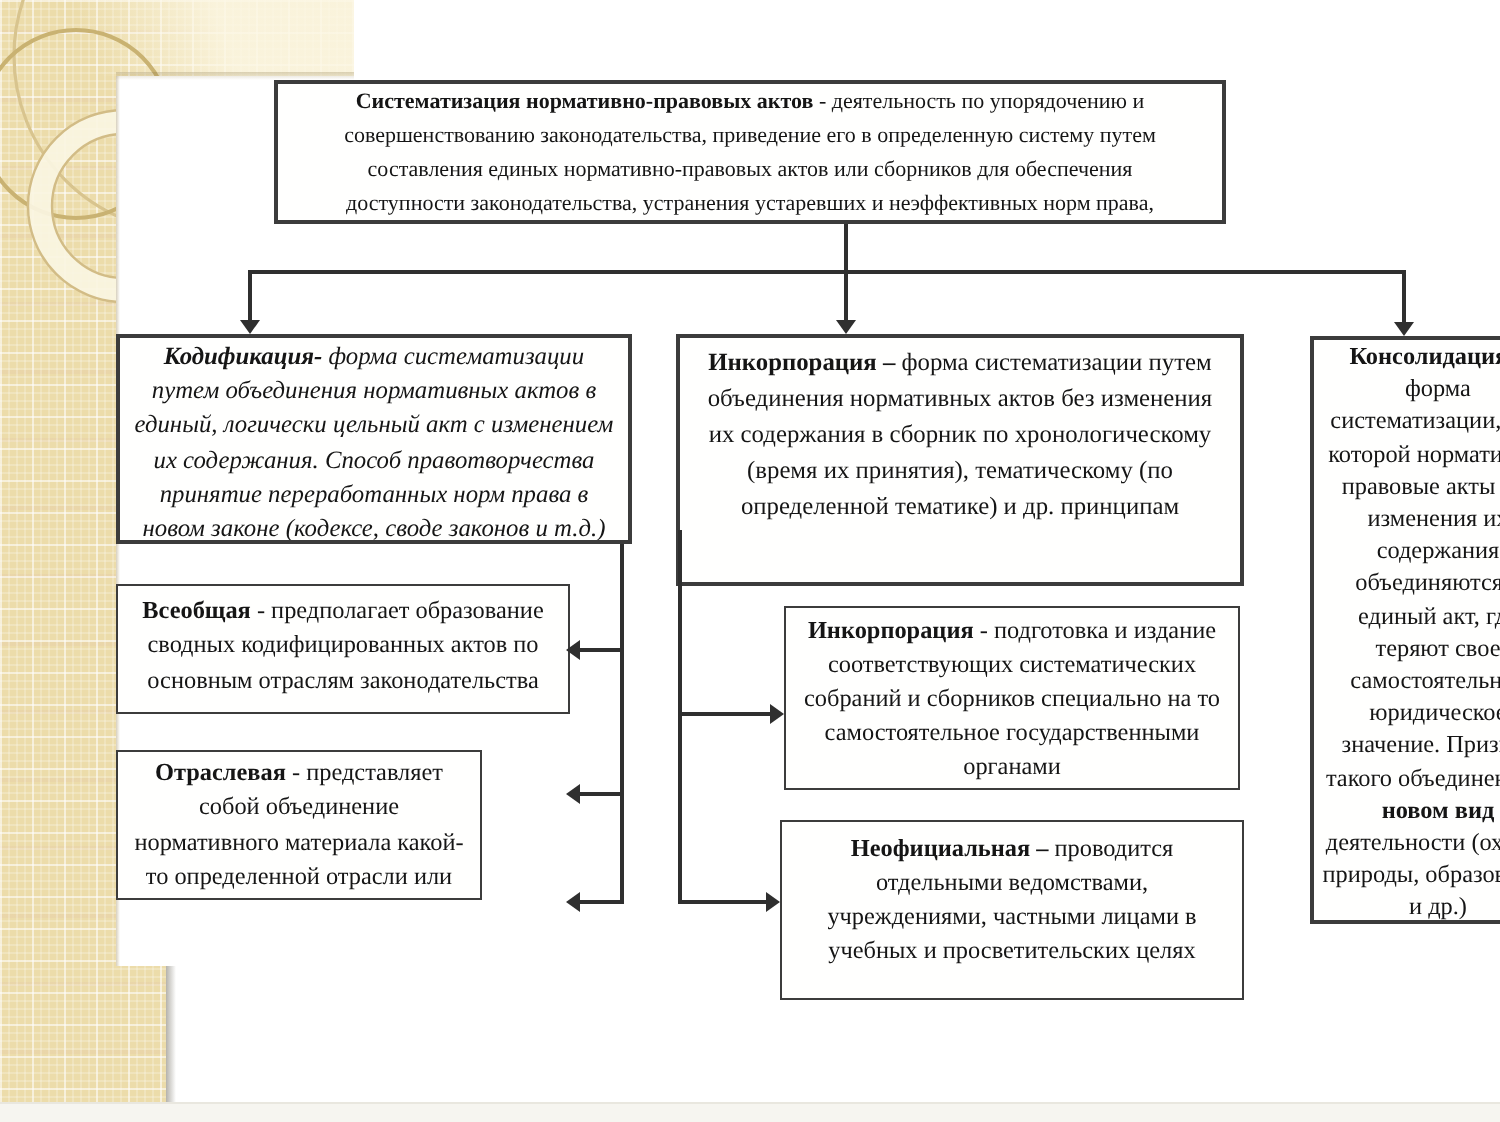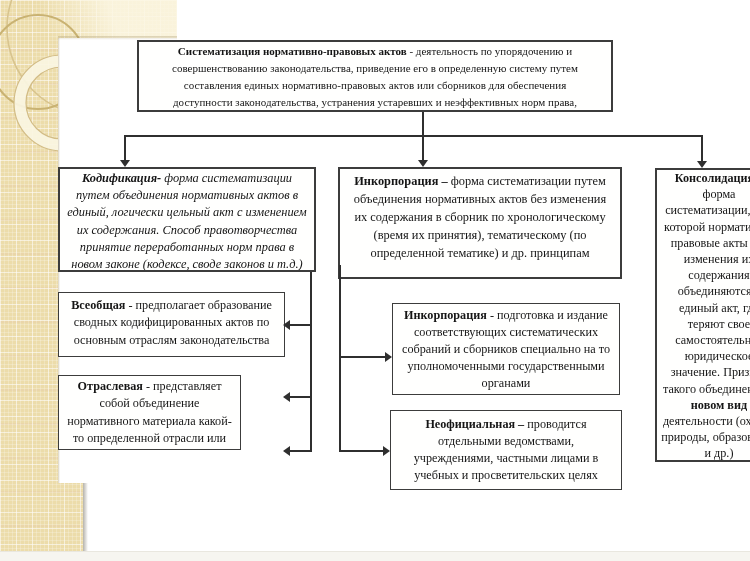--- a/index.html
+++ b/index.html
@@ -40,26 +40,26 @@
   .box{
     position:absolute;box-sizing:border-box;background:#fffffe;
     border:2px solid #3c3c3c;color:#151515;text-align:center;overflow:hidden;
   }
   .box p{margin:0;}
   .term{font-weight:bold;}
   .thin{border-width:1.5px;}
 
   #root-box{left:137px;top:40px;width:476px;height:72px;font-size:11px;line-height:17px;padding:1px 14px;}
   #kod-box {left:58px; top:167px;width:258px;height:105px;font-size:12.4px;line-height:17.2px;padding:1px 5px;font-style:italic;}
-  #ink-box {left:338px;top:167px;width:284px;height:112px; font-size:12.4px;line-height:18px;padding:3px 6px;font-family:Liberation Serif, serif;}
+  #ink-box {left:338px;top:167px;width:284px;height:126px; font-size:12.4px;line-height:18px;padding:3px 6px;font-family:Liberation Serif, serif;}
   #kon-box {left:655px;top:168px;width:128px;height:294px;font-size:12.2px;line-height:16.2px;padding:0 4px;}
   #vse-box {left:58px; top:292px;width:227px;height:65px; font-size:12.2px;line-height:17.4px;padding:4px 6px;}
   #otr-box {left:58px; top:375px;width:183px;height:75px; font-size:12.2px;line-height:17.4px;padding:2px 6px;}
   #ofi-box {left:392px;top:303px;width:228px;height:92px; font-size:12.2px;line-height:17px;padding:3px 8px;}
-  #neo-box {left:390px;top:410px;width:232px;height:80px; font-size:12.2px;line-height:17px;padding:5px 8px;text-align:center;}
+  #neo-box {left:390px;top:410px;width:232px;height:90px; font-size:12.2px;line-height:17px;padding:5px 8px;text-align:center;}
 
   
   .line{position:absolute;background:#2f2f2f;}
   .ah{position:absolute;width:0;height:0;}
   .ah-down{border-left:5px solid transparent;border-right:5px solid transparent;border-top:7px solid #2f2f2f;}
   .ah-left{border-top:5px solid transparent;border-bottom:5px solid transparent;border-right:7px solid #2f2f2f;}
   .ah-right{border-top:5px solid transparent;border-bottom:5px solid transparent;border-left:7px solid #2f2f2f;}
 </style>
 </head>
 <body>
@@ -108,21 +108,21 @@
 
   <div class="box thin" id="vse-box">
     <p><span class="term">Всеобщая</span><span> - предполагает образование сводных кодифицированных актов по основным отраслям законодательства</span></p>
   </div>
 
   <div class="box thin" id="otr-box">
     <p><span class="term">Отраслевая</span><span> - представляет собой объединение нормативного материала какой-то определенной отрасли или подотрасли законодательства</span></p>
   </div>
 
   <div class="box thin" id="ofi-box">
-    <p><span class="term">Инкорпорация</span><span> - подготовка и издание соответствующих систематических собраний и сборников специально на то уполномоченными государственными органами</span></p>
+    <p><span class="term">Инкорпорация</span><span> - подготовка и издание соответствующих систематических собраний и сборников специально на то самостоятельное государственными органами</span></p>
   </div>
 
   <div class="box thin" id="neo-box">
     <p><span class="term">Неофициальная –</span><span> проводится отдельными ведомствами, учреждениями, частными лицами в учебных и просветительских целях</span></p>
   </div>
 
   <div class="line" style="left:310px;top:272px;width:2px;height:180px;"></div>
   <div class="line" style="left:289px;top:324px;width:21px;height:2px;"></div>
   <div class="ah ah-left" style="left:283px;top:320px;"></div>
   <div class="line" style="left:289px;top:396px;width:21px;height:2px;"></div>

